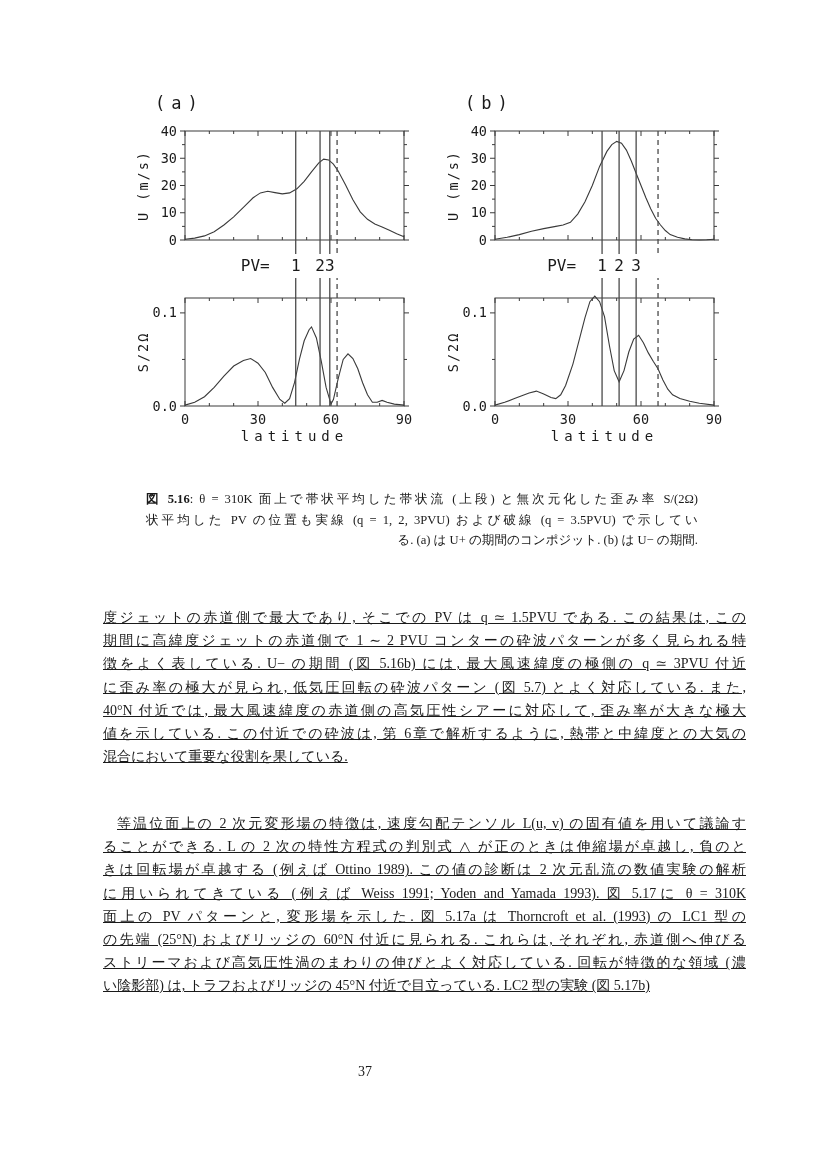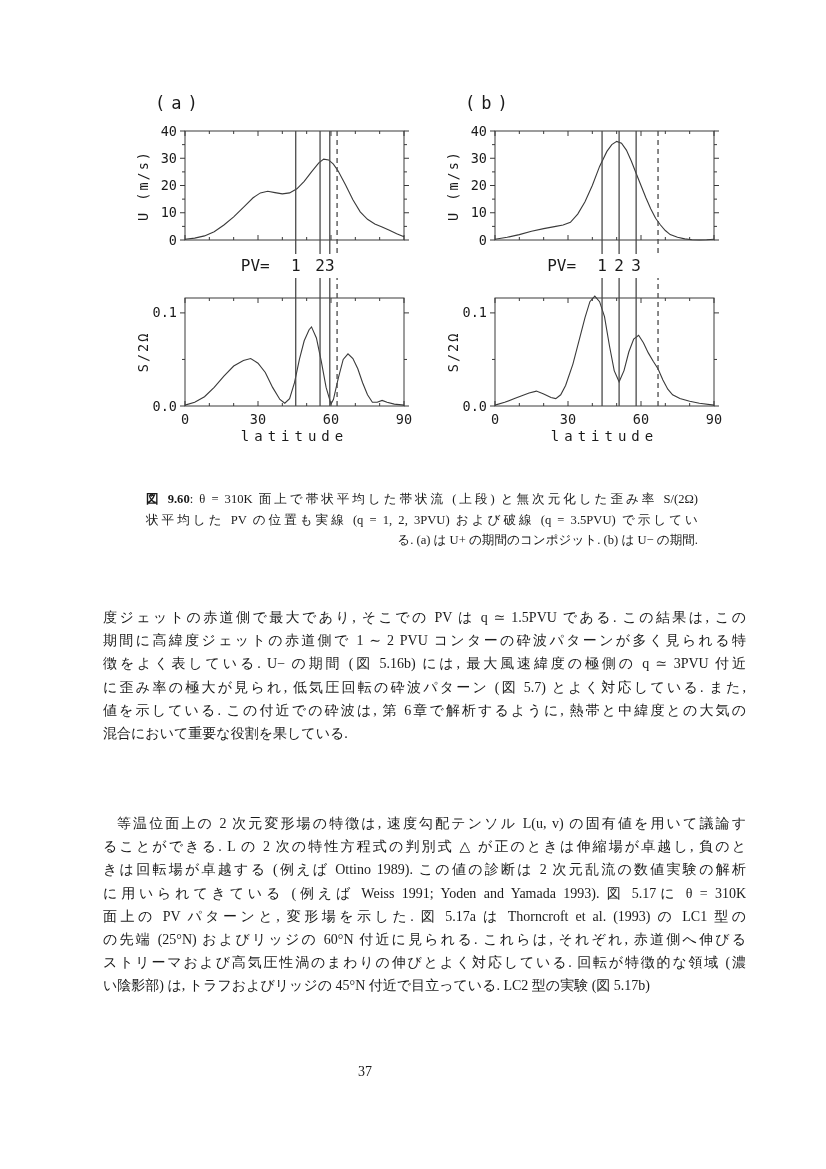--- a/index.html
+++ b/index.html
@@ -14,21 +14,21 @@
   .t{fill:#1a1a1a;font-family:"DejaVu Sans Mono","Liberation Mono",monospace;}
   .plabel{font-size:17px;letter-spacing:6px;}
   .yl{font-size:13.5px;}
   .pv{font-size:16px;}
   .xl{font-size:13.5px;}
   .ytitle{font-size:13.5px;letter-spacing:2px;}
   .xtitle{font-size:14px;letter-spacing:5px;}
   .caption{position:absolute;left:146px;top:489px;width:552px;font-size:12.6px;line-height:20.6px;}
   .cap-line{white-space:normal;text-align:right;}
   .just{text-align:justify;text-align-last:justify;}
-  .bodyblock{position:absolute;left:103px;width:643px;font-size:14px;line-height:23.2px;}
+  .bodyblock{position:absolute;left:103px;width:643px;font-size:14px;line-height:23.2px;text-decoration:underline;}
   .bl{text-align:justify;text-align-last:justify;}
   .bl.last{text-align:justify;text-align-last:left;}
   .indent{padding-left:14px;}
   .pageno{position:absolute;left:0;top:1064px;width:730px;text-align:center;font-size:14px;}
   b{font-weight:bold;}
 </style>
 </head>
 <body>
 
 <div class="page">
@@ -217,30 +217,31 @@
       <text x="181.1" y="186" class="t pv" text-anchor="middle">2</text>
       <text x="198.13333333333335" y="186" class="t pv" text-anchor="middle">3</text>
       <text x="57" y="339" class="t xl" text-anchor="middle">0</text>
       <text x="130" y="339" class="t xl" text-anchor="middle">30</text>
       <text x="203" y="339" class="t xl" text-anchor="middle">60</text>
       <text x="276" y="339" class="t xl" text-anchor="middle">90</text>
       <text x="166.5" y="356" class="t xtitle" text-anchor="middle">latitude</text>
     </svg>
 
   <div class="caption">
-    <div class="cap-line just"><b>図 9.60</b><span>: θ = 310K 面上で帯状平均した帯状流 (上段) と無次元化した歪み率 S/(2Ω)</span></div>
+    <div class="cap-line just"><b>図 5.16</b><span>: θ = 310K 面上で帯状平均した帯状流 (上段) と無次元化した歪み率 S/(2Ω)</span></div>
     <div class="cap-line just">状平均した PV の位置も実線 (q = 1, 2, 3PVU) および破線 (q = 3.5PVU) で示してい</div>
     <div class="cap-line">る. (a) は U+ の期間のコンポジット. (b) は U− の期間.</div>
   </div>
 
   <div class="bodyblock" style="top:606px;">
     <div class="bl">度ジェットの赤道側で最大であり, そこでの PV は q ≃ 1.5PVU である. この結果は, この</div>
     <div class="bl">期間に高緯度ジェットの赤道側で 1 ∼ 2 PVU コンターの砕波パターンが多く見られる特</div>
     <div class="bl">徴をよく表している. U− の期間 (図 5.16b) には, 最大風速緯度の極側の q ≃ 3PVU 付近</div>
     <div class="bl">に歪み率の極大が見られ, 低気圧回転の砕波パターン (図 5.7) とよく対応している. また,</div>
+    <div class="bl">40°N 付近では, 最大風速緯度の赤道側の高気圧性シアーに対応して, 歪み率が大きな極大</div>
     <div class="bl">値を示している. この付近での砕波は, 第 6章で解析するように, 熱帯と中緯度との大気の</div>
     <div class="bl last">混合において重要な役割を果している.</div>
   </div>
 
   <div class="bodyblock" style="top:812px;">
     <div class="bl indent">等温位面上の 2 次元変形場の特徴は, 速度勾配テンソル L(u, v) の固有値を用いて議論す</div>
     <div class="bl">ることができる. L の 2 次の特性方程式の判別式 △ が正のときは伸縮場が卓越し, 負のと</div>
     <div class="bl">きは回転場が卓越する (例えば Ottino 1989). この値の診断は 2 次元乱流の数値実験の解析</div>
     <div class="bl">に用いられてきている (例えば Weiss 1991; Yoden and Yamada 1993). 図 5.17に θ = 310K</div>
     <div class="bl">面上の PV パターンと, 変形場を示した. 図 5.17a は Thorncroft et al. (1993) の LC1 型の</div>

